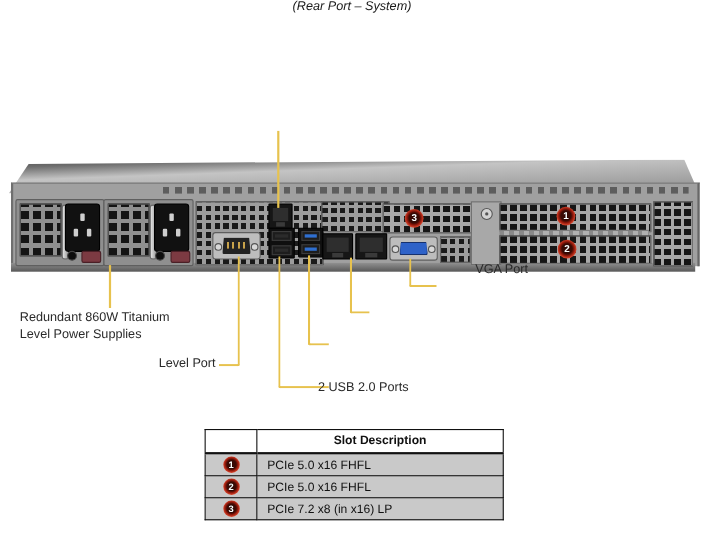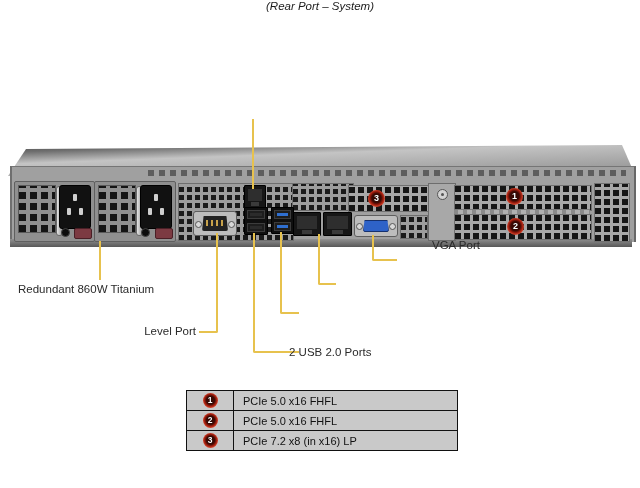--- a/index.html
+++ b/index.html
@@ -212,27 +212,32 @@
   <div class="cl cl-v" style="left:252px;top:119px;height:70px;"></div>
   <div class="cl cl-v" style="left:99px;top:241px;height:39px;"></div>
   <div class="cl cl-rb" style="left:199px;top:233px;width:17px;height:98px;"></div>
   <div class="cl cl-lb" style="left:253px;top:233px;width:44px;height:118px;"></div>
   <div class="cl cl-lb" style="left:280px;top:232px;width:17px;height:80px;"></div>
   <div class="cl cl-lb" style="left:318px;top:234px;width:16px;height:49px;"></div>
   <div class="cl cl-lb" style="left:372px;top:235px;width:23px;height:24px;"></div>
 
   <div class="lbl" style="left:18px;top:282px;width:175px;text-align:left;line-height:15px;">
     <div>Redundant 860W Titanium</div>
+    <div>Level Power Supplies</div>
   </div>
   <div class="lbl" style="left:108px;top:324px;width:88px;text-align:right;">Level Port</div>
   <div class="lbl" style="left:289px;top:345px;">2 USB 2.0 Ports</div>
   <div class="lbl" style="left:399px;top:238px;margin-left:33px;">VGA Port</div>
 
   <table class="slot-table">
     <tbody>
+        <tr>
+      <th class="c-marker"></th>
+      <th>Slot Description</th>
+    </tr>
     <tr>
       <td class="c-marker">
         <div class="marker small">1</div>
       </td>
       <td class="c-desc">PCIe 5.0 x16 FHFL</td>
     </tr>
     <tr>
       <td class="c-marker">
         <div class="marker small">2</div>
       </td>

